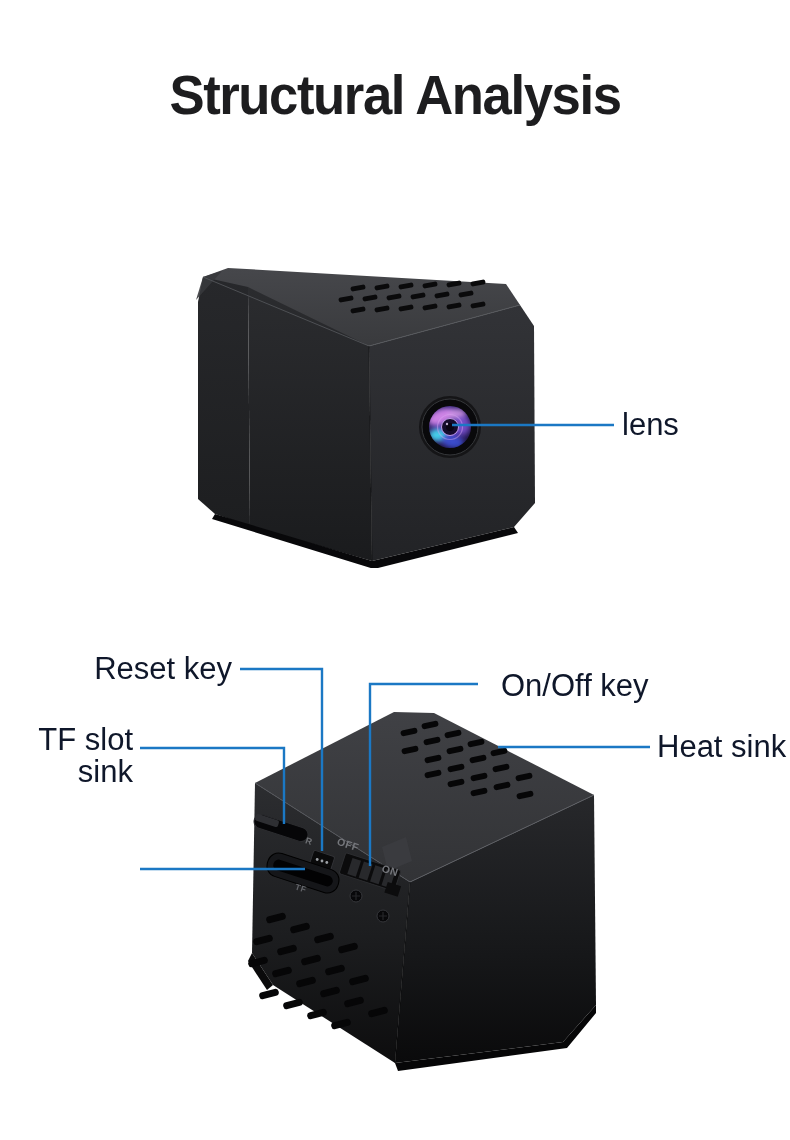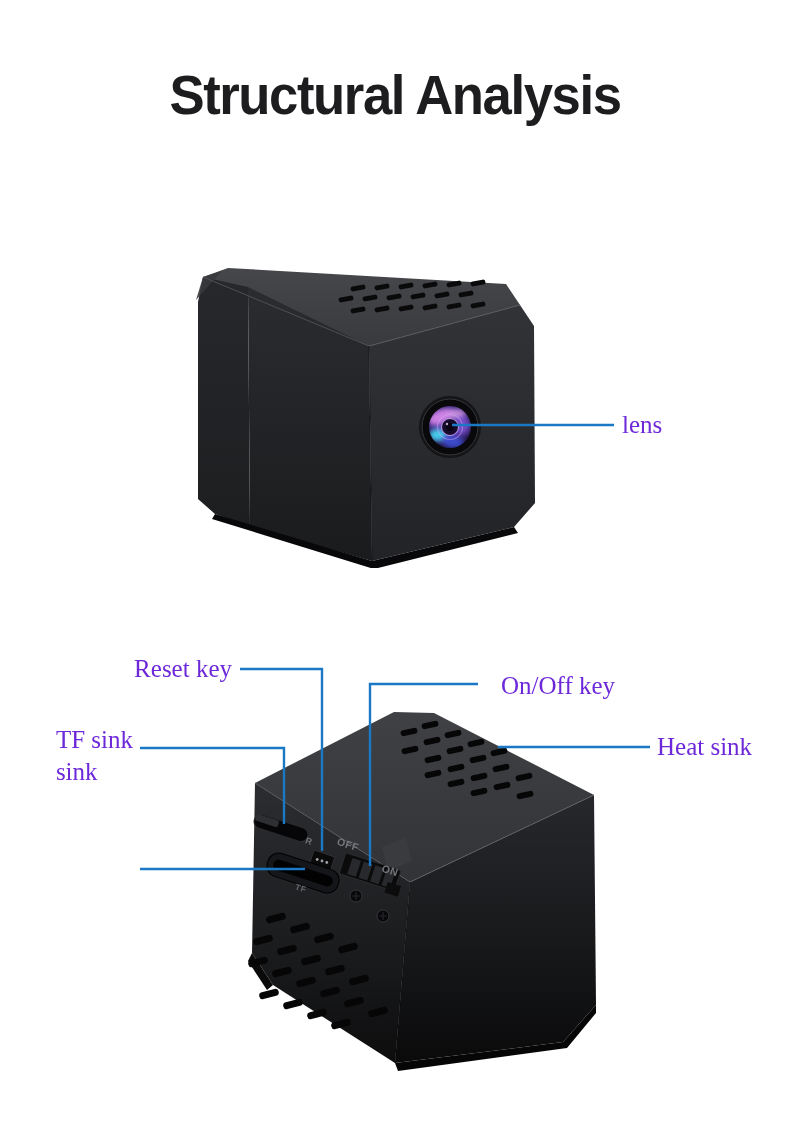--- a/index.html
+++ b/index.html
@@ -6,25 +6,24 @@
   .page{
     position:relative; width:790px; height:1140px; background:#ffffff;
     overflow:hidden; font-family:"Liberation Sans", sans-serif;
   }
   .title{
     position:absolute; top:62px; left:0; width:790px; text-align:center;
     font-size:56px; font-weight:800; letter-spacing:-1.5px; color:#1d1d1f;
     transform:scaleX(.94); transform-origin:center;
   }
   .callout{
-    position:absolute; font-size:25px; color:#6d28d9; line-height:32px;
+    position:absolute; font-size:31px; color:#0f172a; line-height:32px;
     white-space:nowrap;
-    font-family:Liberation Serif, serif;
   }
-  .r-align{ }
+  .r-align{ text-align:right; }
   .lbl-lens{ left:622px; top:409px; }
   .lbl-reset{ right:558px; top:653px; }
   .lbl-onoff{ left:482px; top:670px;margin-left:19px; }
   .lbl-tf{ right:657px; top:724px; }
   .lbl-heat{ left:657px; top:731px; }
   .lbl-typec{ right:657px; top:840px; }
   svg{ position:absolute; display:block; }
   .cam1{ left:188px; top:258px; }
   .cam2{ left:222px; top:695px; }
   .lines{ left:0; top:0; pointer-events:none; }
@@ -241,18 +240,18 @@
       <polyline points="140,748 284,748 284,824"></polyline>
       <polyline points="650,747 498,747"></polyline>
       <polyline points="140,869 305,869"></polyline>
     </g>
   </svg>
 
   <div class="callout lbl-lens">lens</div>
   <div class="callout lbl-reset r-align">Reset key</div>
   <div class="callout lbl-onoff">On/Off key</div>
   <div class="callout lbl-tf r-align">
-    <div>TF sink</div>
+    <div>TF slot</div>
     <div>sink</div>
   </div>
   <div class="callout lbl-heat">Heat sink</div>
 
 </div>
 
 </body></html>

